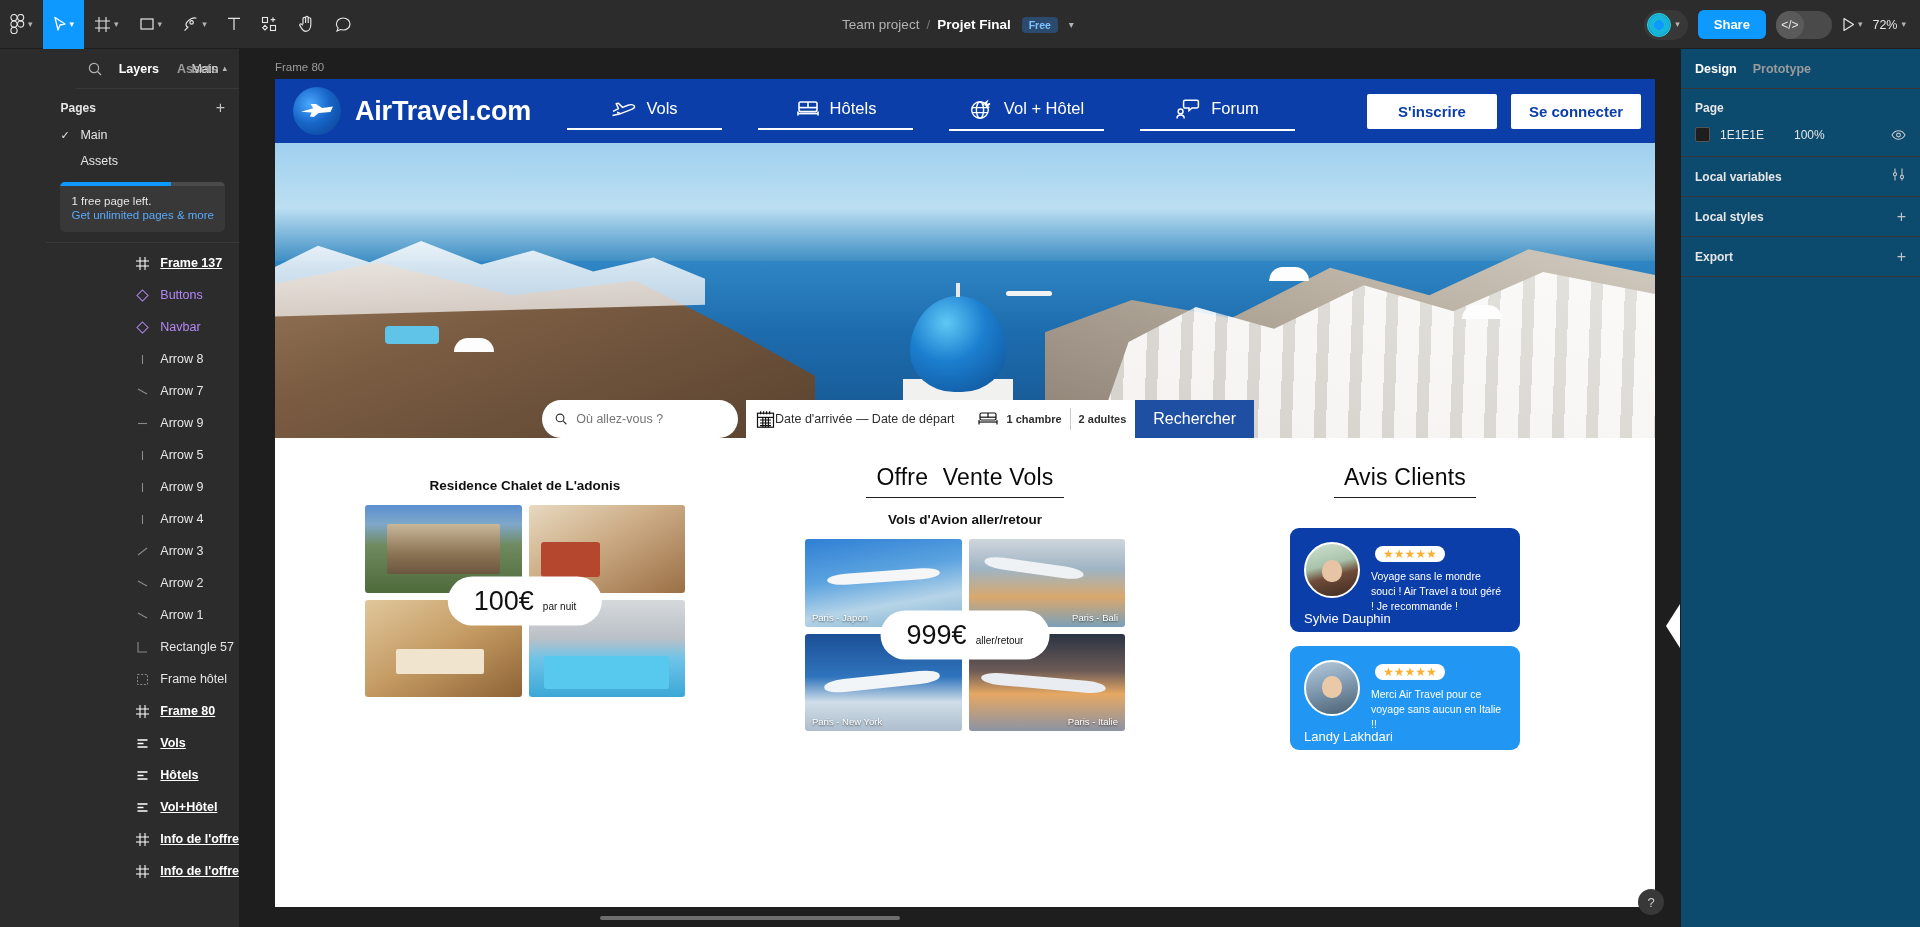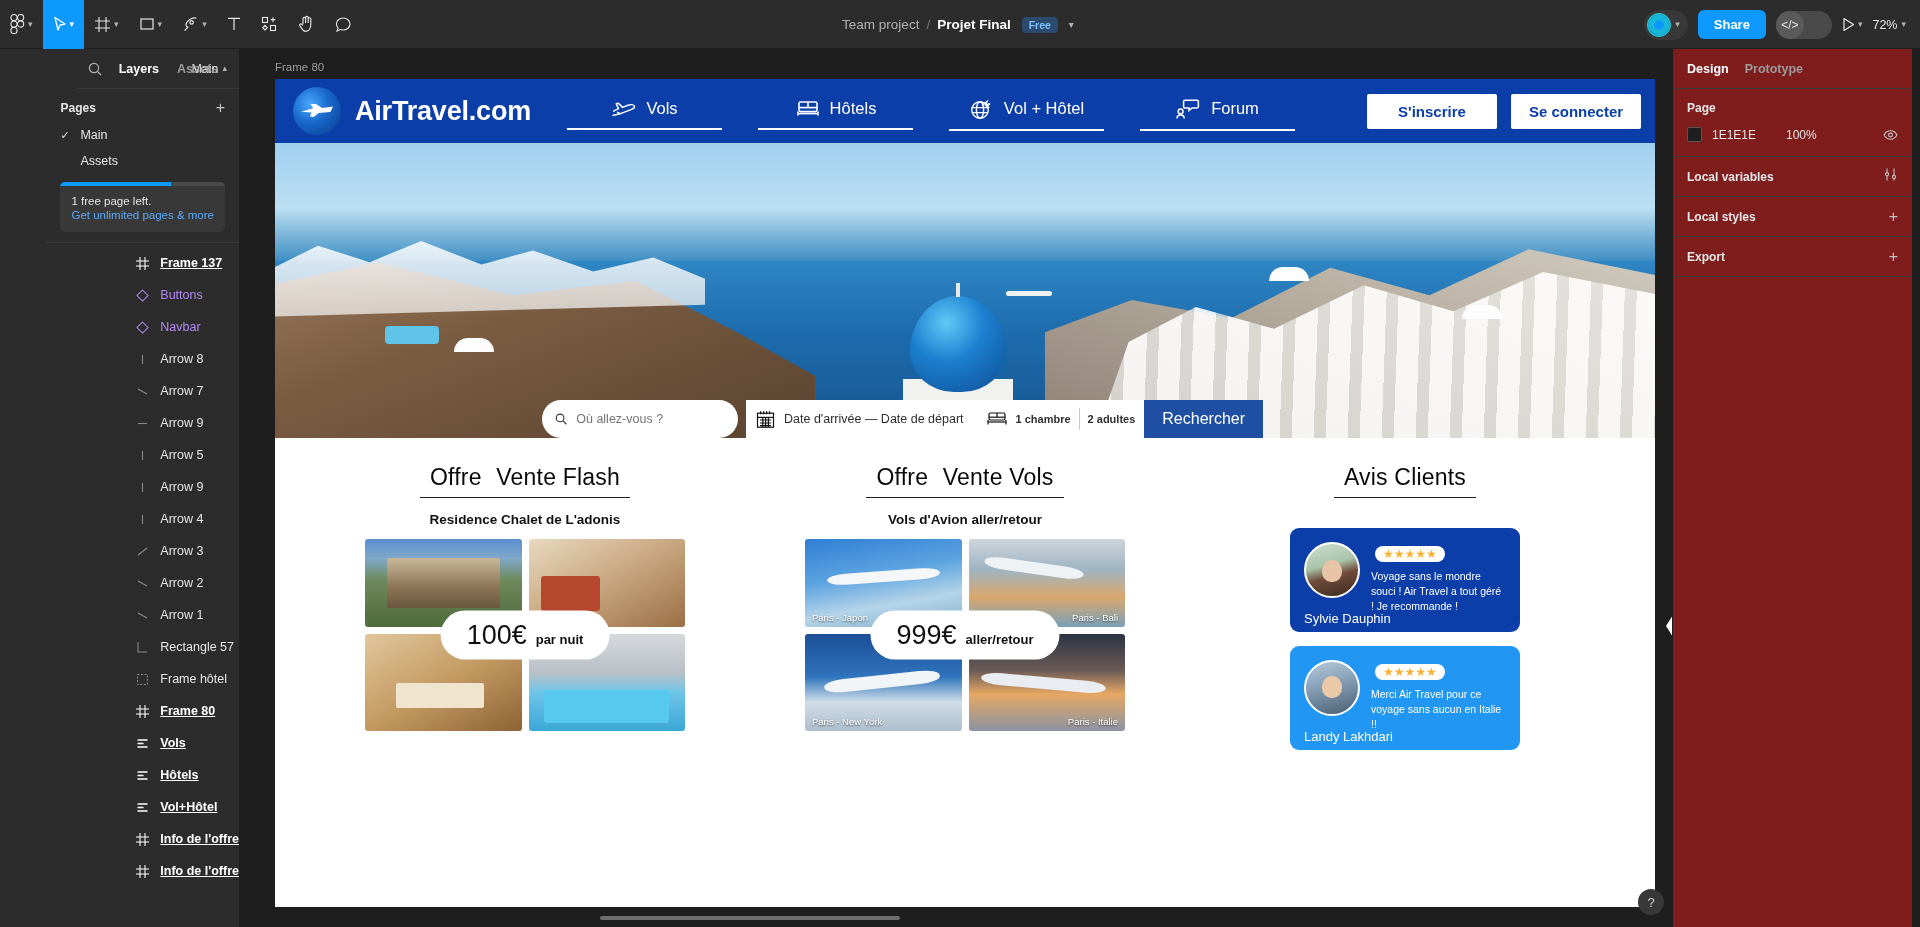--- a/index.html
+++ b/index.html
@@ -124,22 +124,22 @@
   }
   .layer-ic { width: 16px; display: flex; align-items: center; justify-content: center; color: #8a8a8a; }
   .layer-name { color: #e6e6e6; }
   .layer-row.bold .layer-name { font-weight: 700; color: #ffffff; text-decoration: underline; }
   .layer-row.bold .layer-ic { color: #ffffff; }
   .layer-row.comp .layer-name { color: #b388f5; }
   .layer-row.comp .layer-ic { color: #b388f5; }
 
   
   .right-panel {
-    position: absolute; right: 8px; top: 49px; width: 240px; height: 878px;
-    background: #7f1d1d; border-left: 1px solid #1e1e1e;
+    position: absolute; right: 0; top: 49px; width: 240px; height: 878px;
+    background: #0c4a6e; border-left: 1px solid #1e1e1e;
   }
   .rp-tabs { height: 40px; display: flex; align-items: center; padding: 0 14px; gap: 16px;
              border-bottom: 1px solid #383838; }
   .rp-tab { font-size: 12.5px; color: #9b9b9b; cursor: pointer; font-weight: 600; }
   .rp-tab.active { color: #ffffff; }
   .rp-sec { padding: 12px 14px 14px 14px; border-bottom: 1px solid #383838; }
   .rp-sec-title { font-size: 12px; font-weight: 700; color: #e6e6e6; margin-bottom: 12px; }
   .rp-color-row { display: flex; align-items: center; font-size: 12px; color: #e6e6e6; }
   .swatch { width: 15px; height: 15px; background: #1e1e1e; border: 1px solid #555; border-radius: 2px; margin-right: 10px; }
   .rp-hex { width: 74px; }
@@ -266,21 +266,21 @@
   .sb-where {
     background: #ffffff; border-radius: 19px; padding: 0 14px 0 13px;
     display: flex; align-items: center; gap: 9px; width: 196px; height: 38px;
     margin-right: 8px;
   }
   .sb-input {
     border: none; outline: none; font-size: 12.5px; color: #4a4a4a;
     font-family: inherit; background: transparent; width: 100%;
   }
   .sb-dates {
-    padding: 0 12px 0 10px; gap: 9px; font-size: 12.5px; color: #2e2e2e; cursor: pointer;
+    padding: 0 12px 0 10px; gap: 0; font-size: 12.5px; color: #2e2e2e; cursor: pointer;
   }
   .sb-div { width: 1px; background: #c9c9c9; margin: 7px 0; }
   .sb-rooms { padding: 0 9px; gap: 8px; font-size: 11px; color: #2e2e2e; cursor: pointer; }
   .sb-rooms b { font-weight: 700; }
   .sb-search-btn {
     background: #1e4fa3; color: #ffffff; font-size: 16px; font-weight: 500;
     padding: 0 18px; display: flex; align-items: center; cursor: pointer;
     border: none; font-family: inherit;
   }
 
@@ -299,21 +299,21 @@
     grid-template-columns: 1fr 1fr; gap: 7px; width: 320px;
   }
   .grid-img { height: 88px; border-radius: 3px; overflow: hidden; position: relative; }
   .grid-img.tall { height: 97px; }
   .price-bubble {
     position: absolute; left: 50%; top: 50%; transform: translate(-50%,-50%);
     background: #ffffff; border-radius: 30px; padding: 9px 26px;
     display: flex; align-items: baseline; gap: 9px; z-index: 3; white-space: nowrap;
   }
   .price-main { font-size: 27px; color: #111; font-weight: 400; }
-  .price-sub { font-size: 13px; font-weight: 700; color: #111; }
+  .price-sub { font-size: 10px; font-weight: 400; color: #111; }
   .img-cap {
     position: absolute; bottom: 4px; font-size: 9.5px; color: #ffffff;
     text-shadow: 0 1px 2px rgba(0,0,0,.6);
   }
   .img-cap.l { left: 7px; }
   .img-cap.r { right: 7px; }
 
   
   .ph-chalet { background: linear-gradient(180deg,#5a8fd0 0%,#7fa8c9 22%,#6f8a5e 46%,#4e6b3c 100%); }
   .ph-chalet::after{content:"";position:absolute;left:14%;top:22%;width:72%;height:56%;background:linear-gradient(180deg,#c9b79a 0%,#8b7355 60%,#6b5740 100%);border-radius:2px;}
@@ -789,24 +789,20 @@
             <span class="sb-div" style="height:22px;margin:0;"></span>
             <b>2 adultes</b>
           </div>
           <button class="sb-search-btn">Rechercher</button>
         </div>
       </div>
 
       <div class="content">
 
         <div class="col">
-          <div class="col-title">
-            <span>Offre</span>
-            <span class="t2">Vente Flash</span>
-          </div>
           <div class="col-sub">Residence Chalet de L'adonis</div>
           <div class="grid2">
             <div class="grid-img ph-chalet"></div>
             <div class="grid-img ph-living"></div>
             <div class="grid-img tall ph-wood"></div>
             <div class="grid-img tall ph-pool"></div>
             <div class="price-bubble">
               <span class="price-main">100€</span>
               <span class="price-sub">par nuit</span>
             </div>

